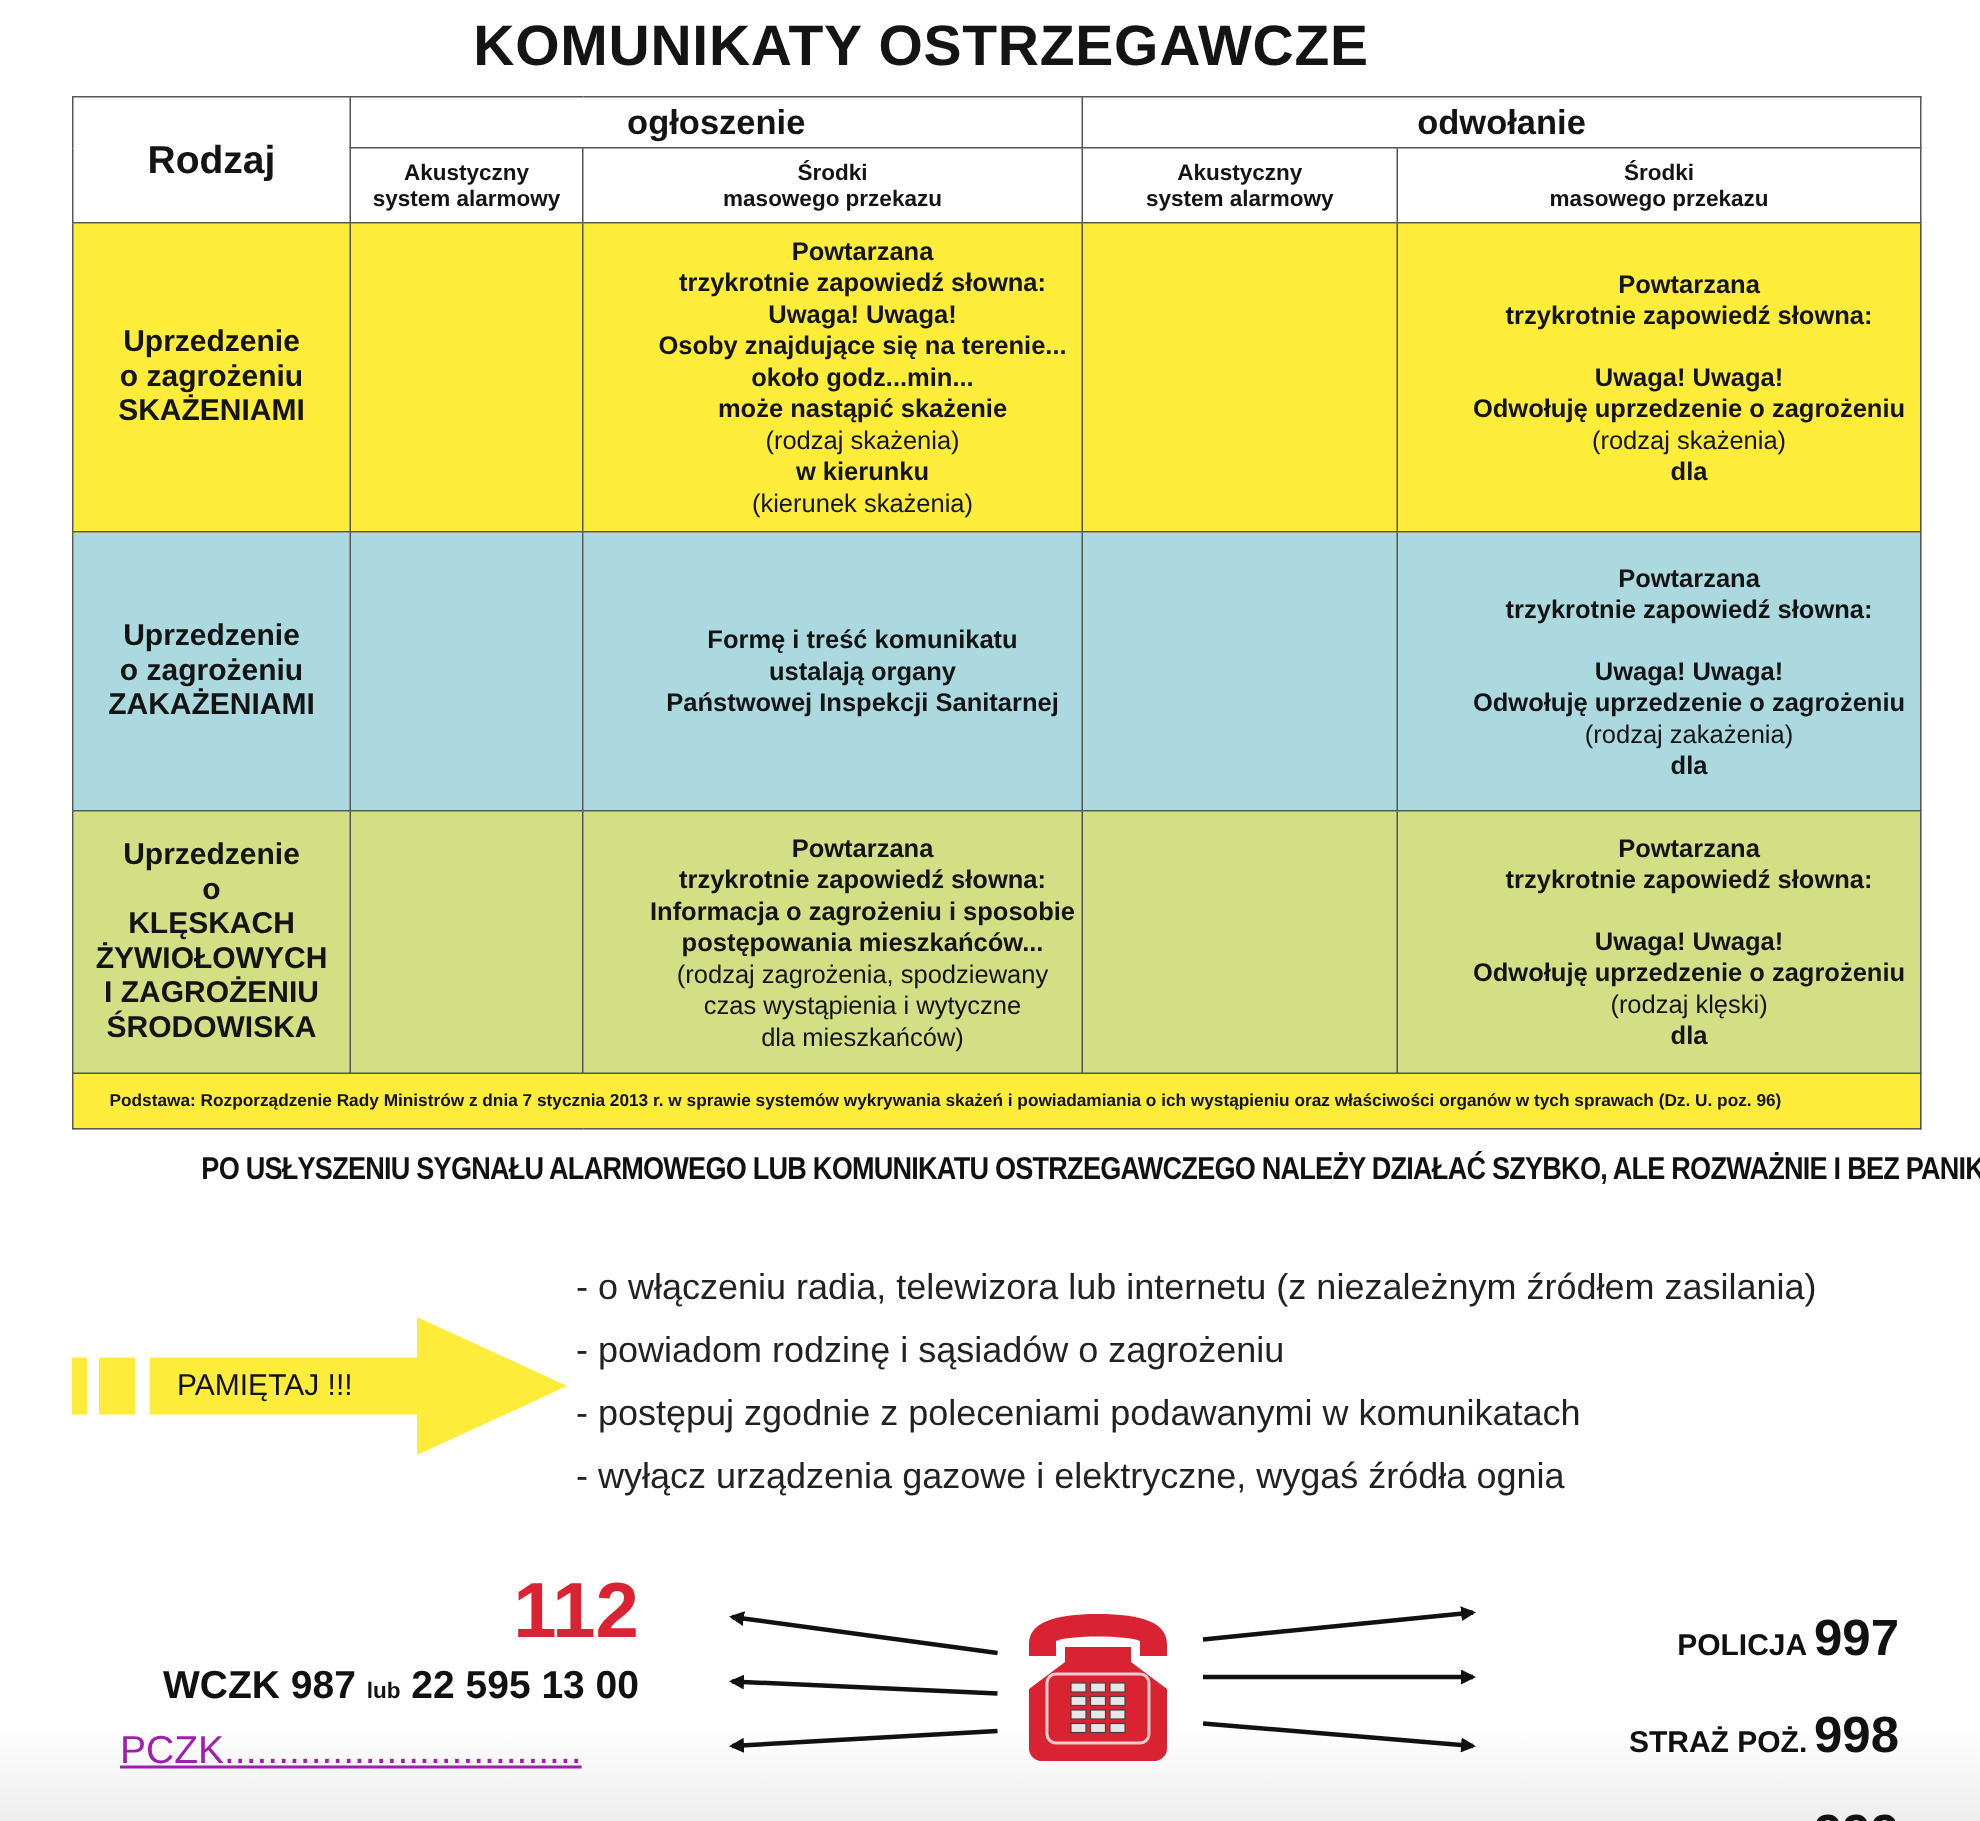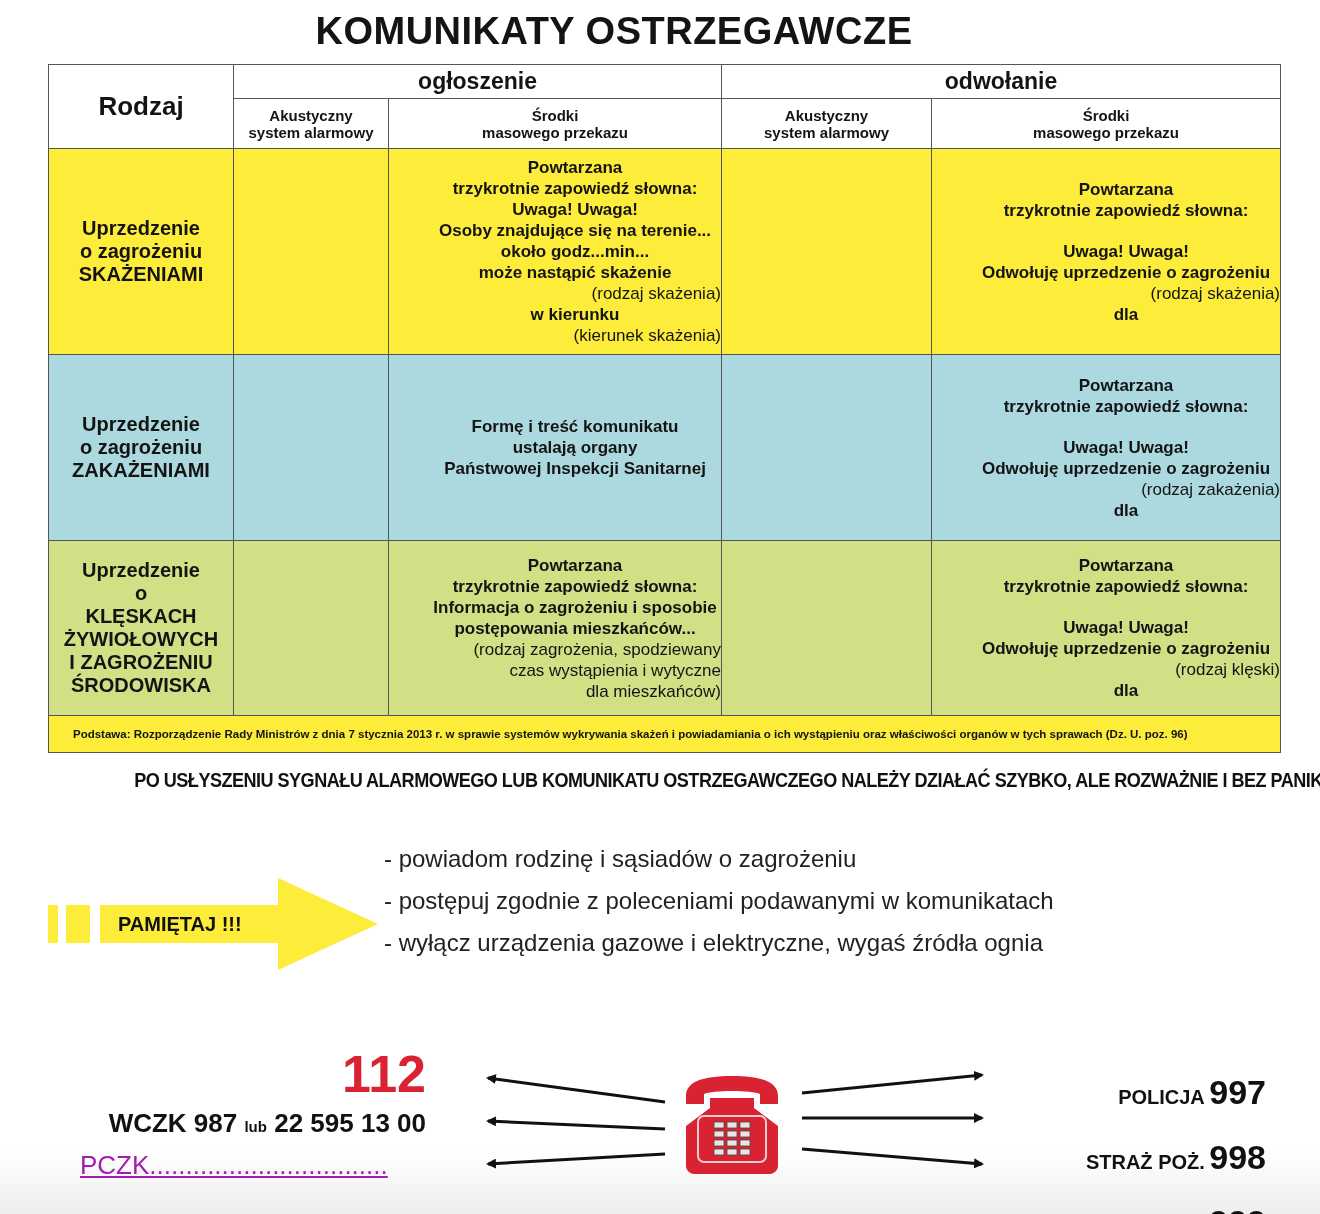--- a/index.html
+++ b/index.html
@@ -14,36 +14,36 @@
 
     table.main { position: absolute; left: 48px; top: 64px; width: 1232px; border-collapse: collapse;
       table-layout: fixed; }
     table.main td, table.main th { border: 1.5px solid #555; text-align: center; vertical-align: middle;
       font-weight: bold; color: #141414; }
     th.rodzaj { font-size: 26px; height: 84px; background: #fff; }
     th.group { font-size: 23px; height: 34px; background: #fff; }
     th.sub { font-size: 15px; line-height: 17px; height: 50px; background: #fff; }
     td.kind { font-size: 20px; line-height: 23px; }
     td.msg { font-size: 17px; line-height: 21px; padding-left: 40px; }
-    td.msg .norm { font-weight: normal; text-align: right; }
+    td.msg .norm { font-weight: normal; }
     td.msg .line { display: block; white-space: nowrap; }
     td.msg .gap { display: block; height: 20px; }
     tr.r1 td { background: #fdec3a; height: 206px; }
     tr.r2 td { background: #acd9df; height: 186px; }
     tr.r3 td { background: #d2df85; height: 175px; }
     tr.foot td { background: #fdec3a; height: 37px; font-size: 11.5px; font-weight: bold; text-align: left;
       padding-left: 24px; white-space: nowrap; }
 
     .warning { position: absolute; left: 48px; top: 768px; width: 1232px; text-align: center;
       font-size: 21px; font-weight: bold; letter-spacing: -0.6px; transform: scaleX(0.86); transform-origin: center;
       white-space: nowrap; color: #111; }
 
     .arrow-wrap { position: absolute; left: 48px; top: 878px; width: 330px; height: 92px; }
     .stripe { position: absolute; top: 27px; height: 38px; background: #fdec3a; }
-    .arrow-label { position: absolute; left: 70px; top: 35px; font-size: 20px; font-weight: bold; color: #111; }
+    .arrow-label { position: absolute; left: 70px; top: 35px; font-size: 20px; font-weight: normal; color: #111; }
 
     .tips { position: absolute; left: 384px; top: 842px; }
     .tips li { list-style: none; font-size: 24px; color: #222; height: 42px; line-height: 34px; white-space: nowrap; }
 
     .left-nums { position: absolute; left: 80px; top: 1044px; width: 346px; }
     .n112 { text-align: right; font-size: 52px; font-weight: bold; color: #d92332; line-height: 60px; }
     .wczk { text-align: right; font-size: 26px; font-weight: bold; color: #111; line-height: 34px; margin-top: 2px; }
     .wczk .small { font-size: 15px; }
     .pczk { font-size: 26px; color: #a21caf; line-height: 34px; margin-top: 4px; text-decoration: underline; }
 
@@ -186,20 +186,21 @@
 <div class="arrow-wrap">
   <div class="stripe" style="left:0;width:10px"></div>
   <div class="stripe" style="left:18px;width:24px"></div>
   <svg width="330" height="92" style="position:absolute;left:0;top:0">
     <polygon points="52,27 230,27 230,0 330,46 230,92 230,65 52,65" fill="#fdec3a"></polygon>
   </svg>
   <div class="arrow-label">PAMIĘTAJ !!!</div>
 </div>
 
 <ul class="tips">
+  <li>- o włączeniu radia, telewizora lub internetu (z niezależnym źródłem zasilania)</li>
   <li>- powiadom rodzinę i sąsiadów o zagrożeniu</li>
   <li>- postępuj zgodnie z poleceniami podawanymi w komunikatach</li>
   <li>- wyłącz urządzenia gazowe i elektryczne, wygaś źródła ognia</li>
 </ul>
 
 <div class="left-nums">
   <div class="n112">112</div>
   <div class="wczk">
     <span>WCZK 987</span>
     <span class="small">lub</span>

